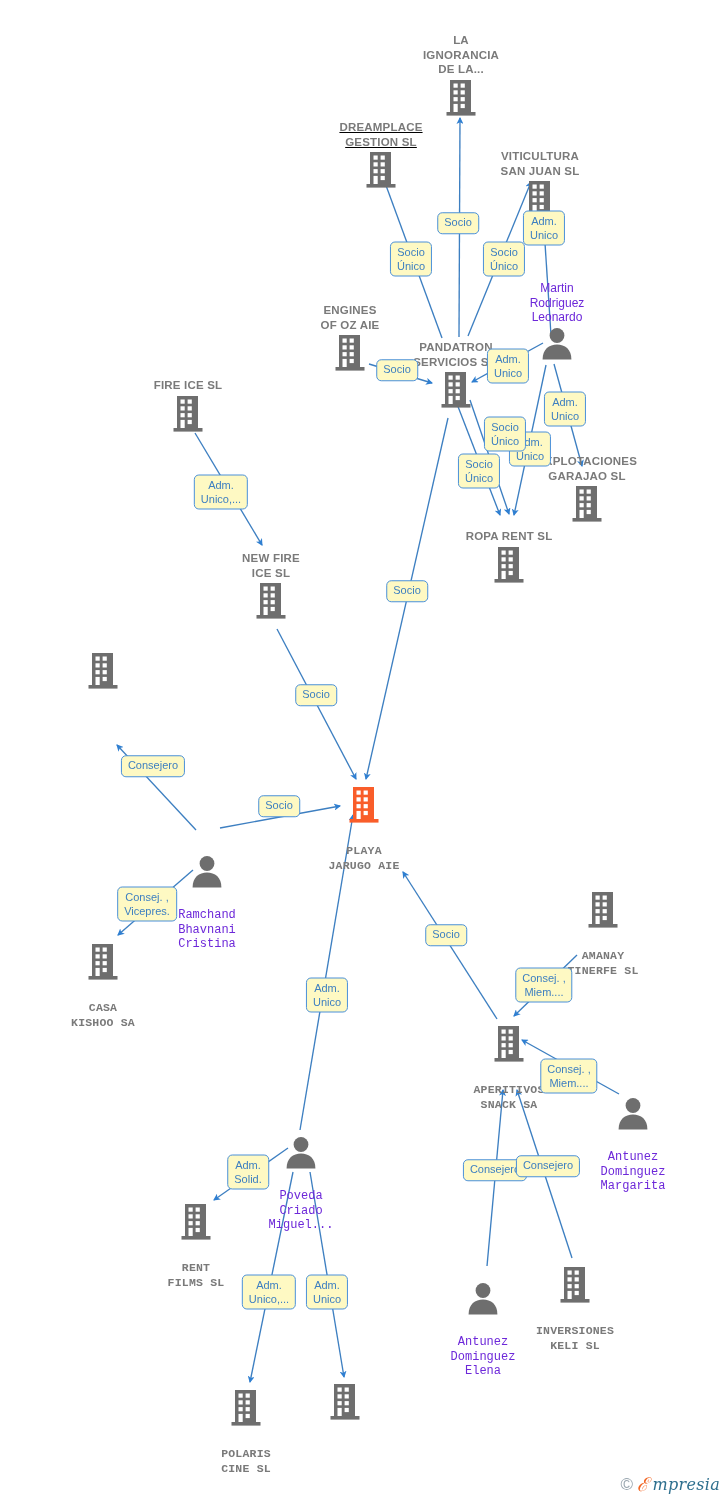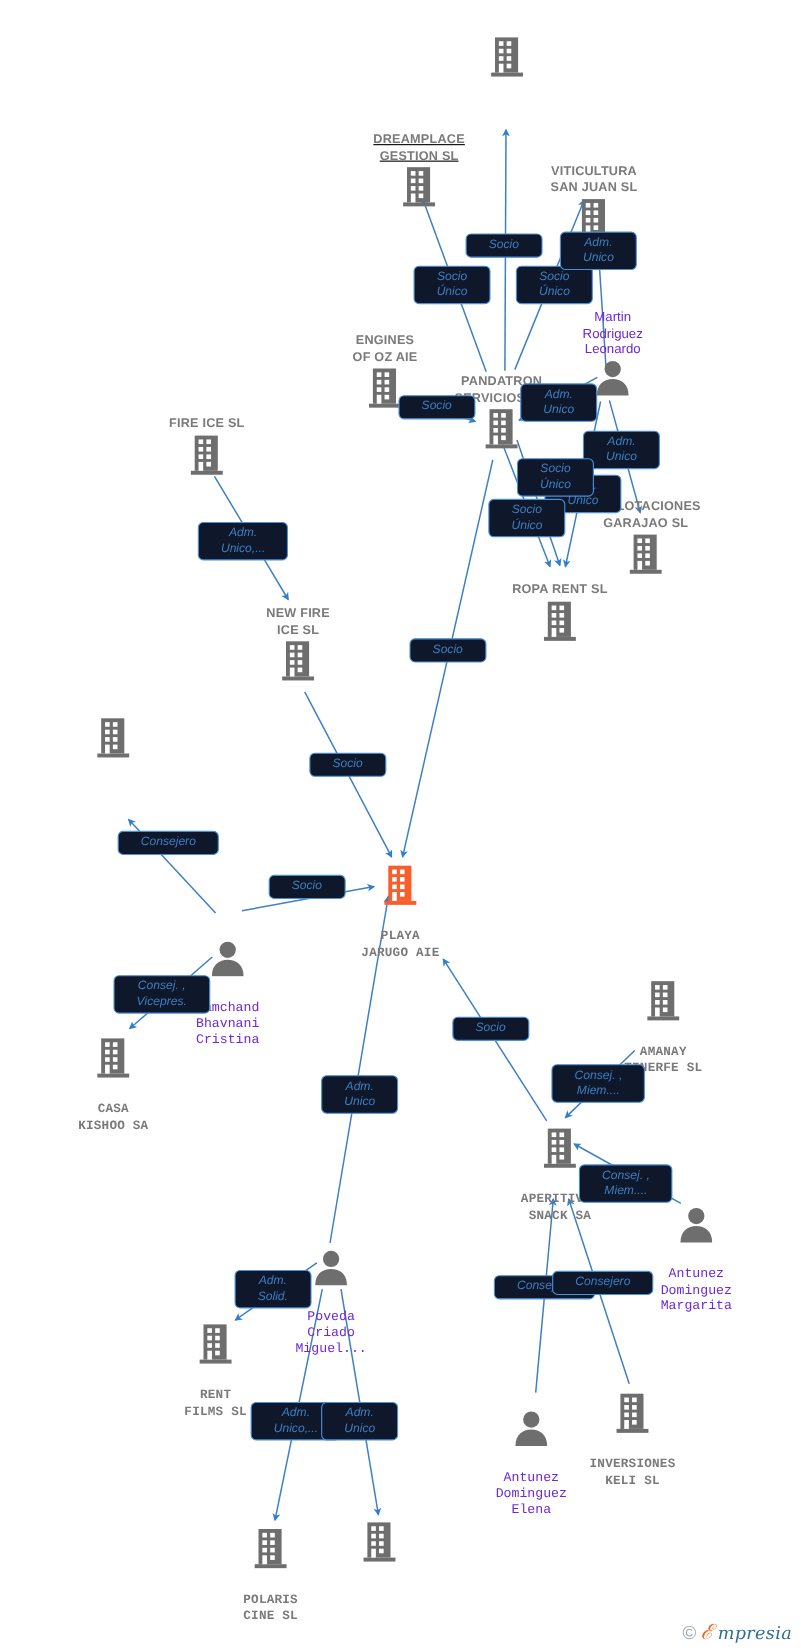--- a/index.html
+++ b/index.html
@@ -13,23 +13,23 @@
   .node .lbl{display:block;font-size:11.5px;line-height:14.5px;color:#7a7a7a;
              font-weight:bold;letter-spacing:.2px;white-space:pre-line;}
   .node.person .lbl{font-weight:normal;font-size:12px;color:#6d28d9;letter-spacing:0;}
   .node.center .lbl{color:#7a7a7a;font-weight:bold;}
 
   
   .node.labtop .lbl{margin-bottom:2px;}
   .node.labbot .lbl{margin-top:16px;font-family:Liberation Mono, monospace;}
 
   .elabel{position:absolute;transform:translate(-50%,-50%);
-          background:#0f172a;border:1.3px solid #4a90d9;border-radius:5px;
+          background:#fef9c3;border:1.3px solid #4a90d9;border-radius:5px;
           color:#3d7fc1;font-size:11px;line-height:13.5px;
-          padding:3px 20px;text-align:center;white-space:pre-line;z-index:5;font-style:italic;}
+          padding:3px 6px;text-align:center;white-space:pre-line;z-index:5;}
 
   .wm{position:absolute;right:8px;bottom:6px;display:flex;align-items:center;gap:4px;}
   .wm .c{color:#9aa7b0;font-size:17px;line-height:17px;}
   .wm .e{color:#f26522;font-size:19px;line-height:19px;font-family:"DejaVu Serif",serif;font-style:italic;}
   .wm .m{color:#2e6f8e;font-size:16px;line-height:16px;font-family:"DejaVu Serif",serif;font-style:italic;letter-spacing:.3px;}
 </style>
 </head>
 <body>
 
 <div id="stage">
@@ -64,20 +64,23 @@
         <line x1="572" y1="1258" x2="517" y2="1090"></line>
         <line x1="300" y1="1130" x2="353" y2="815"></line>
         <line x1="288" y1="1148" x2="214" y2="1200"></line>
         <line x1="293" y1="1172" x2="250" y2="1382"></line>
         <line x1="310" y1="1172" x2="344" y2="1377"></line>
       </g>
   </svg>
 
   <div id="nodes-layer">
       <div class="node company labtop" style="left: 461px; top: 33px;">
+        <span class="lbl">LA
+IGNORANCIA
+DE LA...</span>
         <span class="glyph"><svg width="30" height="38" viewBox="0 0 30 38" xmlns="http://www.w3.org/2000/svg">
             <rect x="4" y="1" width="21" height="32" fill="#6e6e6e"></rect>
             <rect x="0.5" y="33" width="29" height="3.6" fill="#6e6e6e"></rect>
             <rect x="7.5" y="4.5" width="4.2" height="4.2" fill="#fff"></rect>
             <rect x="14.6" y="4.5" width="4.2" height="4.2" fill="#fff"></rect>
             <rect x="7.5" y="11.3" width="4.2" height="4.2" fill="#fff"></rect>
             <rect x="14.6" y="11.3" width="4.2" height="4.2" fill="#fff"></rect>
             <rect x="7.5" y="18.1" width="4.2" height="4.2" fill="#fff"></rect>
             <rect x="14.6" y="18.1" width="4.2" height="4.2" fill="#fff"></rect>
             <rect x="7.5" y="24.9" width="4.2" height="8.1" fill="#fff"></rect>

